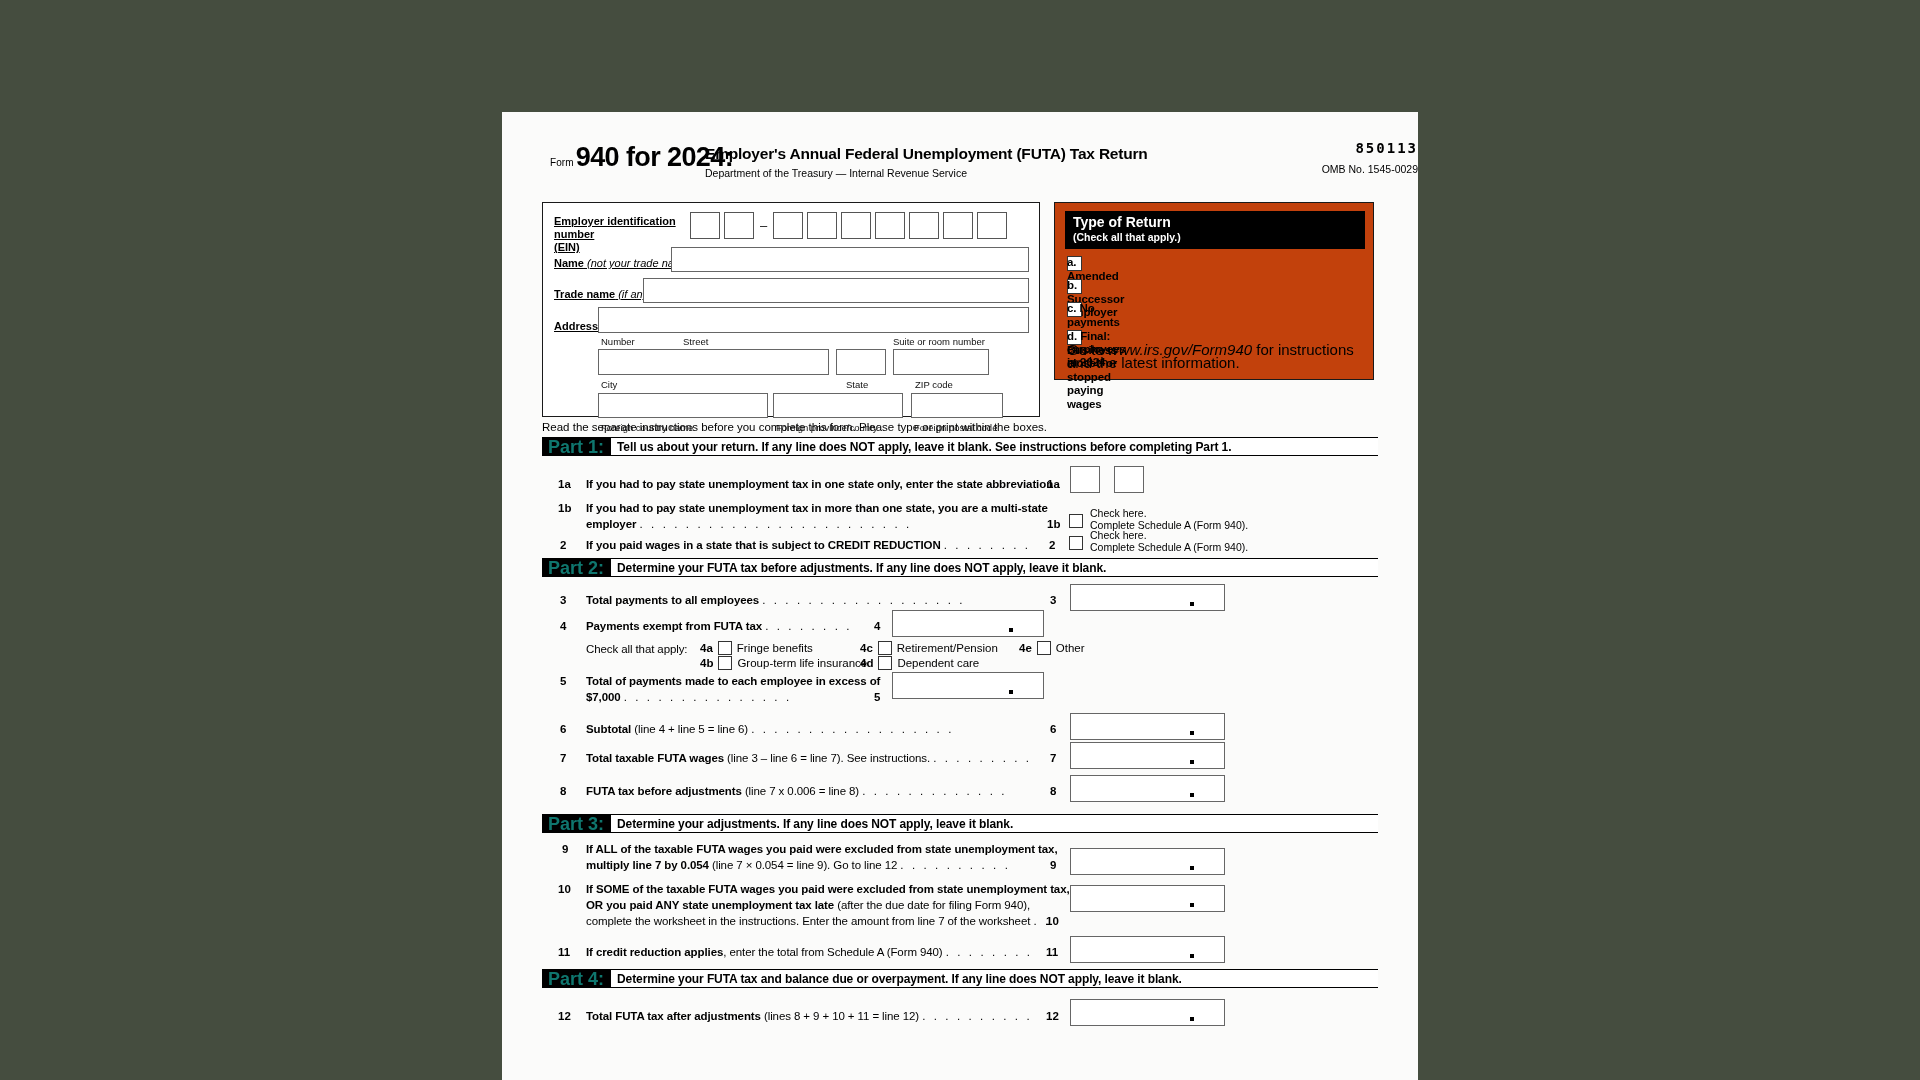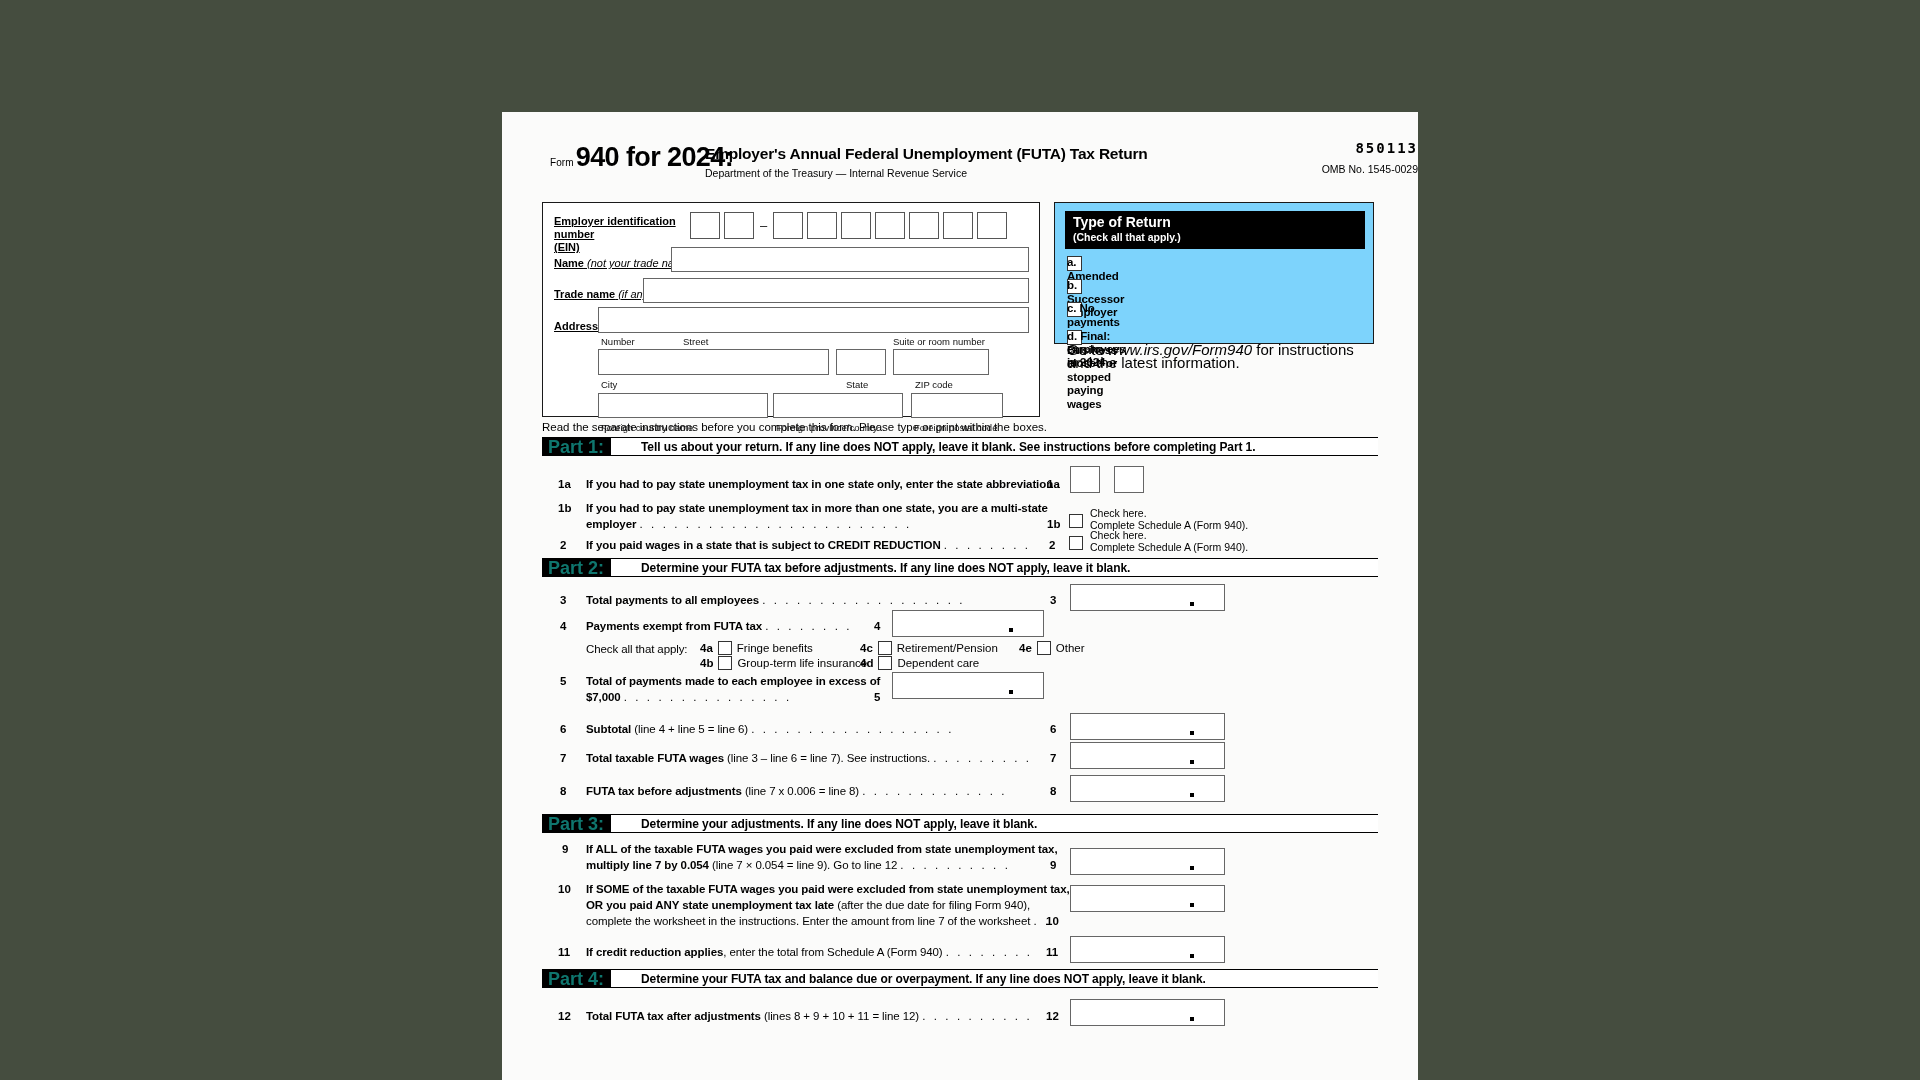--- a/index.html
+++ b/index.html
@@ -81,22 +81,22 @@
   .in-city { position: absolute; left: 55px; top: 146px; width: 231px; height: 26px; border: 1.3px solid #666; background: #fff; }
   .in-state { position: absolute; left: 293px; top: 146px; width: 50px; height: 26px; border: 1.3px solid #666; background: #fff; }
   .in-zip { position: absolute; left: 350px; top: 146px; width: 96px; height: 26px; border: 1.3px solid #666; background: #fff; }
   .in-fcn { position: absolute; left: 55px; top: 190px; width: 170px; height: 25px; border: 1.3px solid #666; background: #fff; }
   .in-fpc { position: absolute; left: 230px; top: 190px; width: 130px; height: 25px; border: 1.3px solid #666; background: #fff; }
   .in-fpz { position: absolute; left: 368px; top: 190px; width: 92px; height: 25px; border: 1.3px solid #666; background: #fff; }
 
   
   .tor {
     position: absolute; left: 552px; top: 0px;
-    width: 320px; height: 142px;
-    border: 1.5px solid #1a1a1a; background: #7dd3fc; text-decoration: underline;
+    width: 320px; height: 178px;
+    border: 1.5px solid #1a1a1a; background: #c2410c; text-decoration: underline;
   }
   .tor-hdr {
     position: absolute; left: 10px; top: 8px; width: 300px; height: 38px;
     background: #000; color: #fff; padding: 3px 8px;
   }
   .tor-hdr .t1 { font-size: 14px; font-weight: bold; line-height: 16px; }
   .tor-hdr .t2 { font-size: 10.5px; font-weight: bold; line-height: 14px; }
   .torow { position: absolute; left: 12px; display: flex; align-items: flex-start; gap: 6px; }
   .cb { width: 15px; height: 15px; border: 1.4px solid #333; background: #fff; flex: none; }
   .cb.sm { width: 14px; height: 14px; }
@@ -116,21 +116,21 @@
     position: relative; margin: 4px 0 0 40px; width: 836px; height: 19px;
     border-top: 1.6px solid #000; border-bottom: 1.6px solid #000;
     background: #fff; display: flex; align-items: stretch;
   }
   .partbar .tag {
     background: #000; color: #0f766e; font-size: 18px; font-weight: bold;
     padding: 1px 7px 0 6px; display: flex; align-items: center; min-width: 58px;
   }
   .partbar .ptxt {
     font-size: 12px; font-weight: bold; display: flex; align-items: center;
-    padding-left: 30px; letter-spacing: -0.1px;
+    padding-left: 6px; letter-spacing: -0.1px;
   }
 
   
   .lines { position: relative; margin-left: 40px; width: 836px; }
   .row { position: relative; }
   .num { position: absolute; font-size: 11.5px; font-weight: bold; }
   .txt { position: absolute; font-size: 11.5px; font-weight: bold; letter-spacing: -0.1px; }
   .txt .reg { font-weight: normal; }
   .leader { letter-spacing: 2.6px; font-weight: normal; }
   .rnum { position: absolute; font-size: 11.5px; font-weight: bold; }

